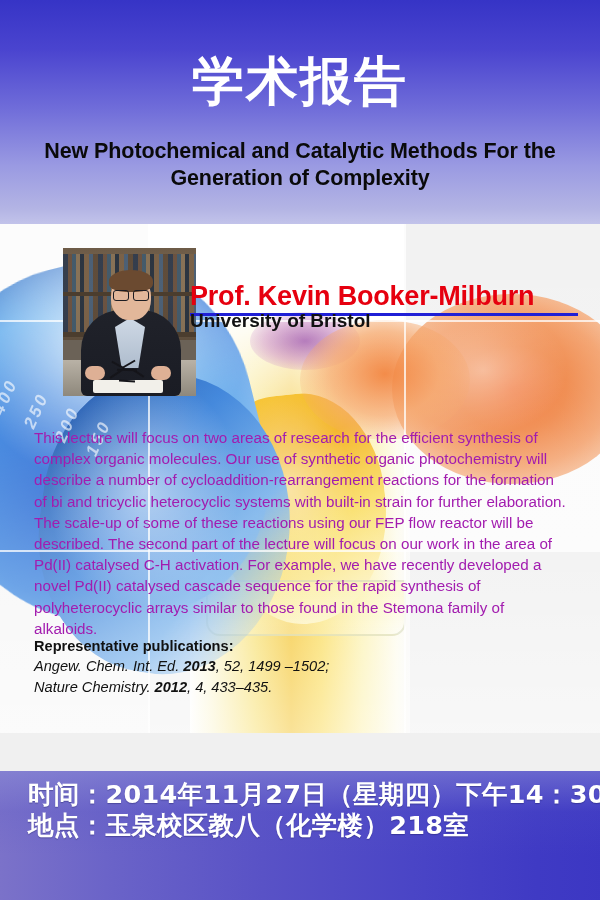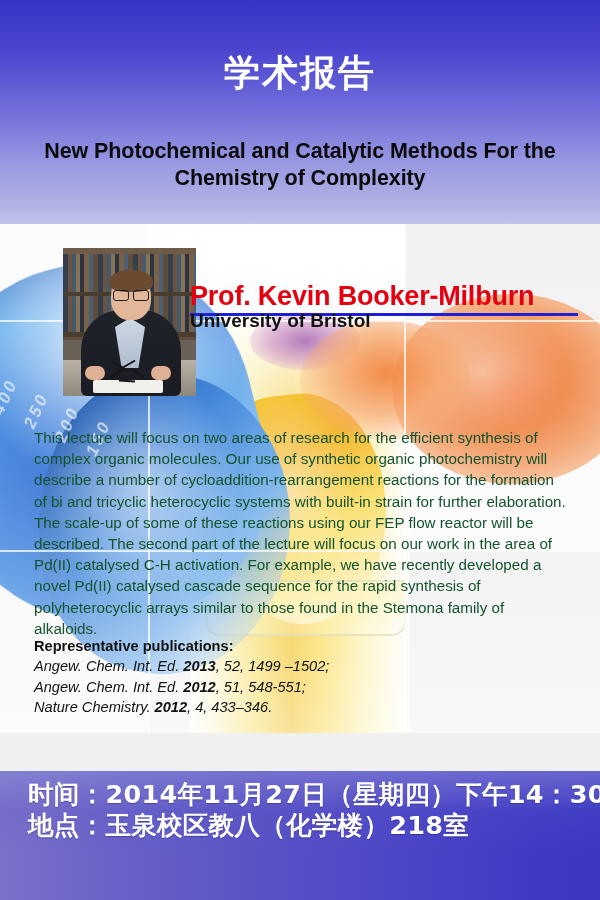--- a/index.html
+++ b/index.html
@@ -17,21 +17,21 @@
 
   
   .header{
     position:absolute;left:0;top:0;width:600px;height:224px;
     background:linear-gradient(to bottom,#3634c6 0%,#4a44cf 22%,#6f6cd9 48%,#9a9ae2 74%,#b3b4e4 93%,#c2c3ea 100%);
     overflow:hidden;
   }
   .cn-title{
     position:absolute;left:0;top:52px;width:600px;
     text-align:center;
-    font-size:36px;line-height:1.15;
+    font-size:52px;line-height:1.15;
     font-weight:700;
     color:#ffffff;
     letter-spacing:2px;
     font-family:"DejaVu Sans","Liberation Sans",sans-serif;
   }
   .en-title{
     position:absolute;left:28px;top:138px;width:544px;
     text-align:center;
     font-size:21.5px;line-height:27px;
     font-weight:700;
@@ -195,21 +195,21 @@
   .speaker-affil{
     position:absolute;left:190px;top:310px;
     font-size:19px;font-weight:700;color:#111111;
     white-space:nowrap;
   }
 
   
   .abstract{
     position:absolute;left:34px;top:427px;width:534px;
     font-size:15.2px;line-height:21.2px;
-    color:#14532d;
+    color:#a21caf;
     text-align:left;
   }
 
   
   .pubs{
     position:absolute;left:34px;top:636px;width:420px;
     font-size:14.6px;line-height:20.4px;color:#111111;
   }
   .pubs .pub-head{font-weight:700;}
   .pubs .pub-item{font-style:italic;}
@@ -234,21 +234,21 @@
     white-space:nowrap;
   }
 </style>
 </head>
 <body>
 
 <div id="poster">
 
   <div class="header">
     <div class="cn-title">学术报告</div>
-    <div class="en-title">New Photochemical and Catalytic Methods For the Chemistry of Complexity</div>
+    <div class="en-title">New Photochemical and Catalytic Methods For the Generation of Complexity</div>
   </div>
 
   <div class="bg">
     <div class="panel p-tl"></div>
     <div class="panel p-tm"></div>
     <div class="panel p-tr"></div>
     <div class="panel p-mr"></div>
     <div class="panel p-br"></div>
     <div class="panel p-bl"></div>
 
@@ -304,22 +304,21 @@
   <div class="speaker-name">Prof. Kevin Booker-Milburn</div>
   <div class="speaker-rule"></div>
   <div class="speaker-affil">University of Bristol</div>
 
   <div class="abstract">This lecture will focus on two areas of research for the efficient synthesis of complex organic molecules. Our use of synthetic organic photochemistry will describe a number of cycloaddition-rearrangement reactions for the formation of bi and  tricyclic heterocyclic systems with built-in strain for further elaboration. The scale-up of some of these reactions using our FEP flow reactor will be described. The  second part of the lecture will focus on our work in the area of Pd(II) catalysed C-H  activation. For example, we have recently developed a novel Pd(II) catalysed cascade sequence for the rapid synthesis of polyheterocyclic arrays similar to those found in the Stemona family of alkaloids.</div>
 
   <div class="pubs">
     <div class="pub-head">Representative publications:</div>
     <div class="pub-list">
         <div class="pub-item"><span>Angew. Chem. Int. Ed. </span><b>2013</b><span>, 52, 1499 –1502;</span></div>
-        <div class="pub-item"><span>Angew. Chem. Int. Ed. </span><b>2012</b><span>, 51, 548-551;</span></div>
-        <div class="pub-item"><span>Nature Chemistry. </span><b>2012</b><span>, 4, 433–346.</span></div>
+        <div class="pub-item"><span>Nature Chemistry. </span><b>2012</b><span>, 4, 433–435.</span></div>
       </div>
   </div>
 
   <div class="footer">
     <div class="footer-lines">
       <div>时间：2014年11月27日（星期四）下午14：30</div>
       <div>地点：玉泉校区教八（化学楼）218室</div>
     </div>
   </div>
 

